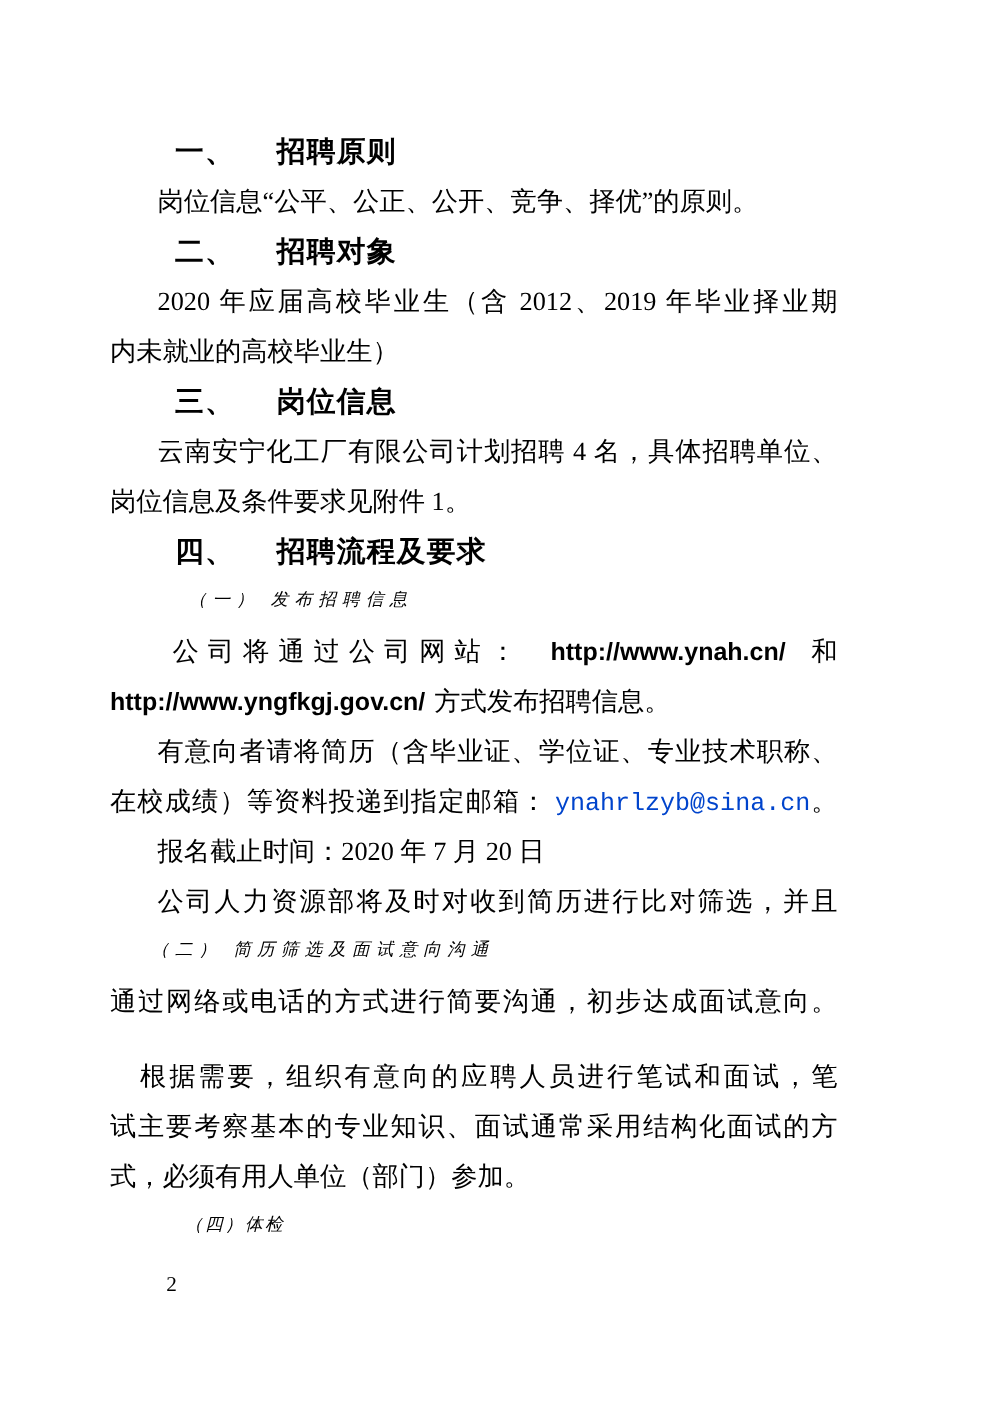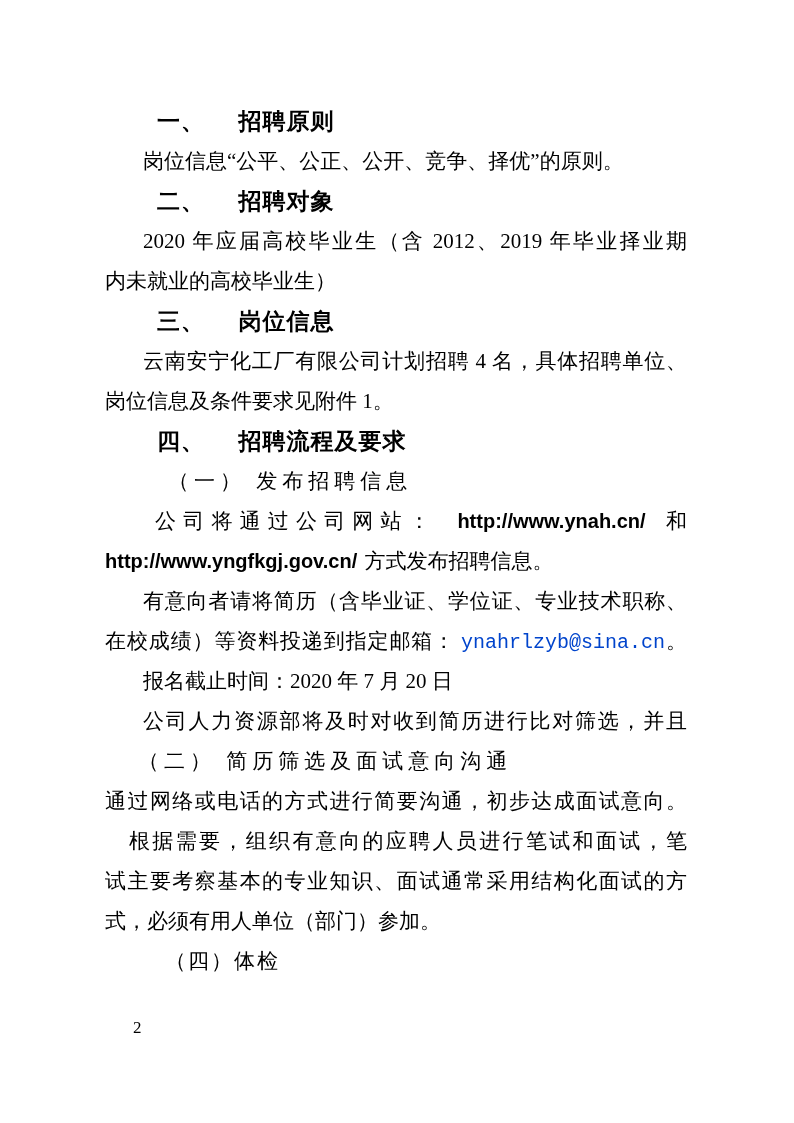--- a/index.html
+++ b/index.html
@@ -2,37 +2,37 @@
 <html style="--link: #0044cc;"><head>
 <meta charset="utf-8">
 <style>
   html,body{margin:0;padding:0;}
   body{
     width:794px;height:1123px;background:#ffffff;color:#000000;
     font-family:"Liberation Serif","DejaVu Serif",serif;
     -webkit-font-smoothing:antialiased;
   }
   .page{position:relative;width:794px;height:1123px;background:#ffffff;overflow:hidden;}
-  .content{position:absolute;left:105px;top:101px;width:582px;}
+  .content{position:absolute;left:88px;top:101px;width:582px;}
   .ln{height:40px;line-height:40px;font-size:21px;white-space:nowrap;overflow:hidden;}
   
   .jf{white-space:normal;text-align:justify;text-align-last:justify;text-justify:inter-character;}
   
   .h{font-family:"Liberation Sans","DejaVu Sans",sans-serif;font-weight:bold;font-size:23px;padding-left:52px;letter-spacing:1px;}
   .h .hnum{margin-right:26px;}
   
-  .sub{font-size:21px;}
+  .sub{font-style:italic;font-size:14px;}
   .s1{padding-left:63px;letter-spacing:5px;}
   .s2{padding-left:33px;letter-spacing:5px;}
   .s3{padding-left:28px;letter-spacing:3px;}
   .s4{padding-left:60px;letter-spacing:2px;}
   
   .in38{padding-left:38px;}
   .in50{padding-left:50px;}
-  .in24{padding-left:24px;}
+  .in24{padding-left:24px;margin-top:20px;}
   .url{font-family:"Liberation Sans","DejaVu Sans",sans-serif;font-size:20px;font-weight:600;margin:0 8px;}
   .url2{font-family:"Liberation Sans","DejaVu Sans",sans-serif;font-size:20px;font-weight:600;margin-right:2px;}
   .email{
     font-family:"Liberation Mono","DejaVu Sans Mono",monospace;
     font-size:20px;color:var(--link,#0044cc);
     margin-left:6px;cursor:pointer;
   }
   .pagenum{position:absolute;left:133px;top:1016px;font-size:17px;line-height:24px;}
 </style>
 </head>

